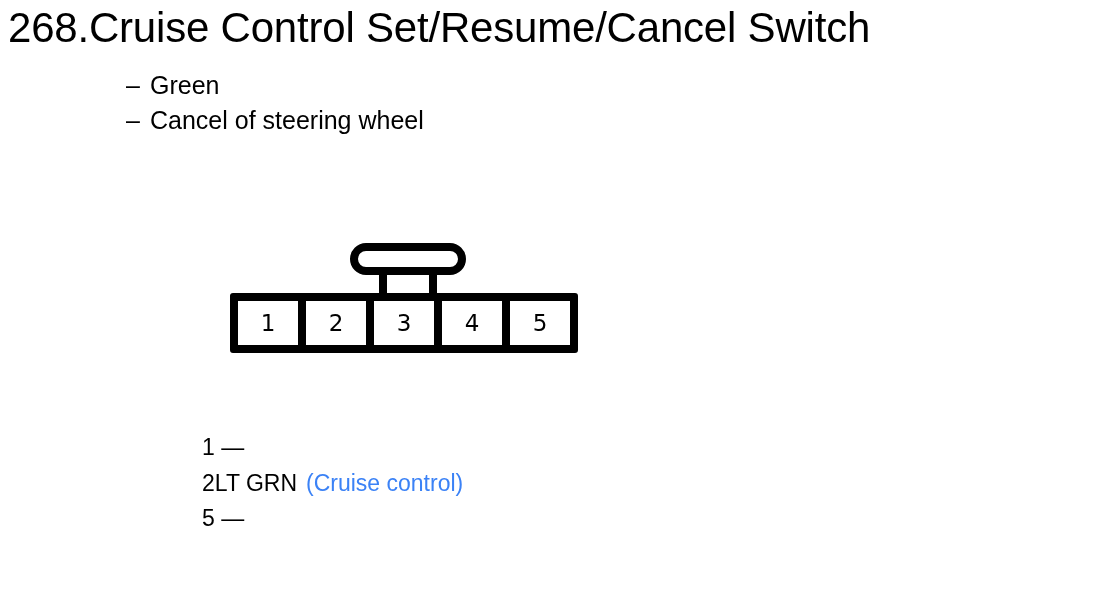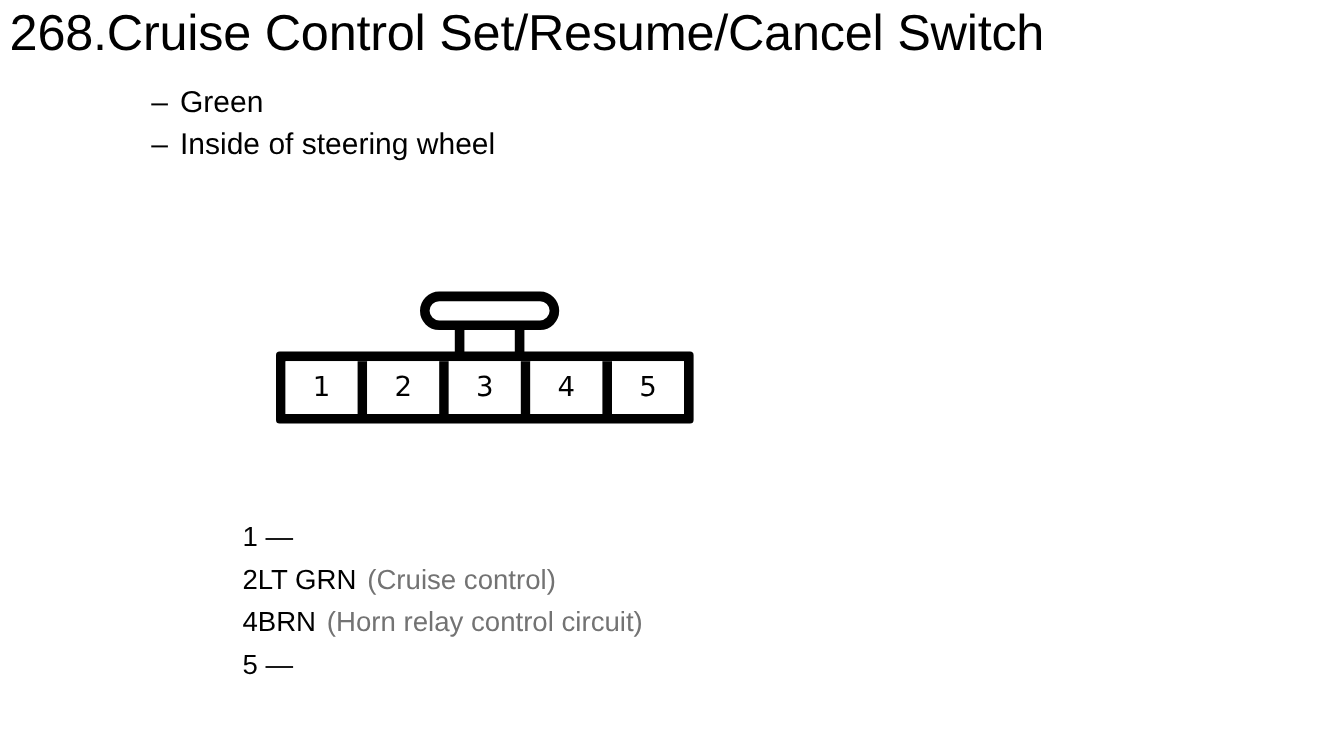--- a/index.html
+++ b/index.html
@@ -133,35 +133,35 @@
     display: block;
     color: #000000;
   }
   .pin-num { }
   .pin-wire { }
   .pin-gap {
     display: inline-block;
     width: 9px;
   }
   .pin-desc {
-    color: #737373;
+    color: #3b82f6;
     text-align: center;
   }
 </style>
 </head>
 <body>
 
 <div class="page-title">268.Cruise Control Set/Resume/Cancel Switch</div>
 
 <div class="attr-list">
   <div class="attr-item">
     <span class="attr-dash">–</span><span>Green</span>
   </div>
   <div class="attr-item">
-    <span class="attr-dash">–</span><span>Inside of steering wheel</span>
+    <span class="attr-dash">–</span><span>Cancel of steering wheel</span>
   </div>
 </div>
 
 <div class="connector-diagram">
   <div class="connector-neck"></div>
   <div class="connector-tab"></div>
   <div class="connector-body">
     <div class="connector-cell">1</div>
     <div class="connector-cell">2</div>
     <div class="connector-cell">3</div>
@@ -171,18 +171,15 @@
 </div>
 
 <div class="pin-list">
   <div class="pin-row">
     <span class="pin-num">1</span><span class="pin-wire"> —</span><span class="pin-gap"></span><span class="pin-desc"></span>
   </div>
   <div class="pin-row">
     <span class="pin-num">2</span><span class="pin-wire">LT GRN</span><span class="pin-gap"></span><span class="pin-desc">(Cruise control)</span>
   </div>
   <div class="pin-row">
-    <span class="pin-num">4</span><span class="pin-wire">BRN</span><span class="pin-gap"></span><span class="pin-desc">(Horn relay control circuit)</span>
-  </div>
-  <div class="pin-row">
     <span class="pin-num">5</span><span class="pin-wire"> —</span><span class="pin-gap"></span><span class="pin-desc"></span>
   </div>
 </div>
 
 </body></html>

